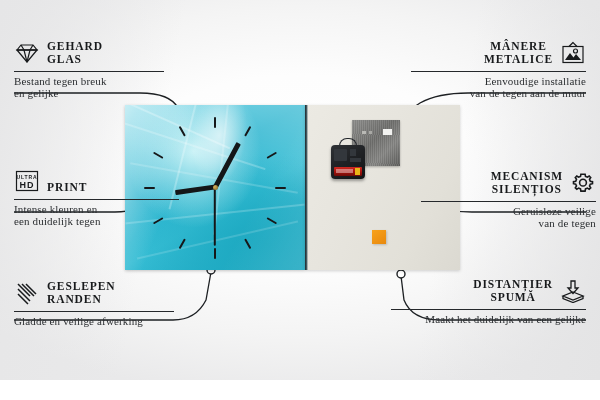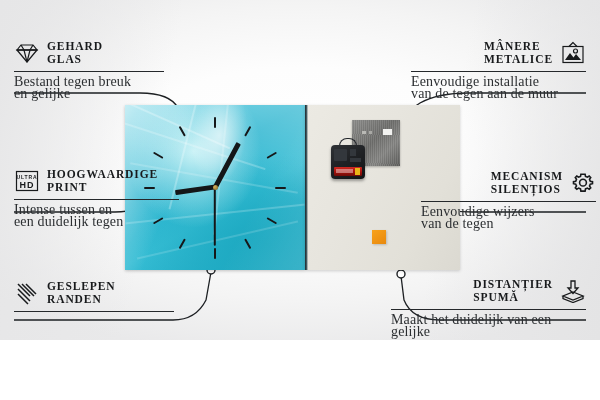--- a/index.html
+++ b/index.html
@@ -2,21 +2,21 @@
 <html><head>
 <meta charset="utf-8">
 <style>
   html,body{margin:0;padding:0;}
   body{
     width:600px;height:400px;overflow:hidden;
     font-family:"Liberation Serif", serif;
     background:#ffffff;
   }
   .stage{
-    position:relative;width:600px;height:340px;overflow:hidden;
+    position:relative;width:600px;height:380px;overflow:hidden;
     background:
       radial-gradient(ellipse 70% 60% at 50% 45%, #ffffff 0%, #fdfdfd 42%, #f4f4f4 72%, #e9e9ea 100%);
   }
   .stage:before{
     content:"";position:absolute;inset:0;
     background:linear-gradient(100deg,#e6e6e7 0%,rgba(255,255,255,0) 28%,rgba(255,255,255,0) 72%,#e4e4e5 100%);
     pointer-events:none;
   }
 
   
@@ -106,26 +106,26 @@
 
   
   .callout{position:absolute;}
   .co-title{
     display:flex;align-items:center;gap:7px;
     font-size:11.5px;font-weight:bold;letter-spacing:.9px;color:#181a1c;
     line-height:13px;text-transform:uppercase;
   }
   .co-title .tx{max-width:118px;}
   .rule{height:1px;background:#25282b;margin:5px 0 4px 0;}
-  .co-sub{font-size:14px;line-height:11.5px;color:#2b2e31;letter-spacing:.15px;}
+  .co-sub{font-size:11px;line-height:11.5px;color:#2b2e31;letter-spacing:.15px;}
   .ico{width:26px;height:24px;flex:0 0 26px;}
   .ico svg{display:block;}
   .left .co-title{justify-content:flex-start;}
-  .right .co-title{justify-content:flex-end;text-align:left;}
-  .right .co-sub{text-align:left;}
+  .right .co-title{justify-content:flex-end;text-align:center;}
+  .right .co-sub{text-align:right;}
 
   .leader{position:absolute;left:0;top:0;width:600px;height:400px;pointer-events:none;}
 </style>
 </head>
 <body>
 
 <div class="stage">
 
   <svg class="leader" viewBox="0 0 600 400">
     <g fill="none" stroke="#1d2023" stroke-width="1.3">
@@ -229,27 +229,27 @@
   <div class="callout left" style="left:14px;top:168px;width:165px;">
     <div class="co-title">
       <span class="ico">
         <svg viewBox="0 0 26 24" width="26" height="24">
           <rect x="2.5" y="2.5" width="21" height="19" fill="none" stroke="#181a1c" stroke-width="1.2"></rect>
           <text x="13" y="10" font-family="Liberation Sans, sans-serif" font-size="5" text-anchor="middle" fill="#181a1c">ultra</text>
           <text x="13" y="19" font-family="Liberation Sans, sans-serif" font-size="9" font-weight="bold" text-anchor="middle" fill="#181a1c">HD</text>
         </svg>
       </span>
       <span class="tx">
-        <span>HOOGWAARDIGE</span><br>
+        <br>
         <span>PRINT</span>
       </span>
     </div>
     <div class="rule"></div>
     <div class="co-sub">
-      <span>Intense tussen en</span><br>
+      <span>Intense kleuren en</span><br>
       <span>een duidelijk tegen</span>
     </div>
   </div>
 
   <div class="callout left" style="left:14px;top:280px;width:160px;">
     <div class="co-title">
       <span class="ico">
         <svg viewBox="0 0 26 24" width="26" height="24" stroke="#181a1c" stroke-width="1.5" fill="none">
           <path d="M4,3 L16,15"></path>
             <path d="M4,8 L16,20"></path>
@@ -257,20 +257,23 @@
           <path d="M8,3 L20,15"></path>
             <path d="M12,3 L22,13"></path>
         </svg>
       </span>
       <span class="tx">
         <span>GESLEPEN</span><br>
         <span>RANDEN</span>
       </span>
     </div>
     <div class="rule"></div>
+    <div class="co-sub">
+      <span>Gladde en veilige afwerking</span>
+    </div>
   </div>
 
   <div class="callout right" style="right:14px;top:40px;width:175px;">
     <div class="co-title">
       <span class="tx">
         <span>MÂNERE</span><br>
         <span>METALICE</span>
       </span>
       <span class="ico">
         <svg viewBox="0 0 26 24" width="26" height="24" fill="none" stroke="#181a1c" stroke-width="1.2">
@@ -299,21 +302,21 @@
           <path d="M13,3.2 L15.1,3.2 L15.5,5.4 L17.4,6.2 L19.2,5 L20.7,6.5 L19.5,8.3 L20.3,10.2 L22.5,10.6 L22.5,12.7
                    L20.3,13.1 L19.5,15 L20.7,16.8 L19.2,18.3 L17.4,17.1 L15.5,17.9 L15.1,20.1 L13,20.1
                    L10.9,20.1 L10.5,17.9 L8.6,17.1 L6.8,18.3 L5.3,16.8 L6.5,15 L5.7,13.1 L3.5,12.7 L3.5,10.6
                    L5.7,10.2 L6.5,8.3 L5.3,6.5 L6.8,5 L8.6,6.2 L10.5,5.4 L10.9,3.2 Z"></path>
           <circle cx="13" cy="11.65" r="3.4"></circle>
         </svg>
       </span>
     </div>
     <div class="rule"></div>
     <div class="co-sub">
-      <span>Eenvoudige wijzers</span><br>
+      <span>Geruisloze veilige</span><br>
       <span>van de tegen</span>
     </div>
   </div>
 
   <div class="callout right" style="right:14px;top:278px;width:195px;">
     <div class="co-title">
       <span class="tx">
         <span>DISTANȚIER</span><br>
         <span>SPUMĂ</span>
       </span>

